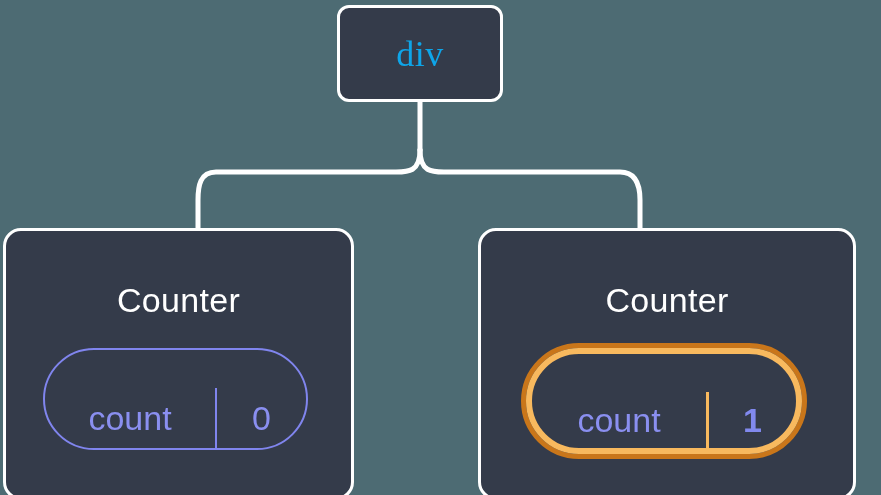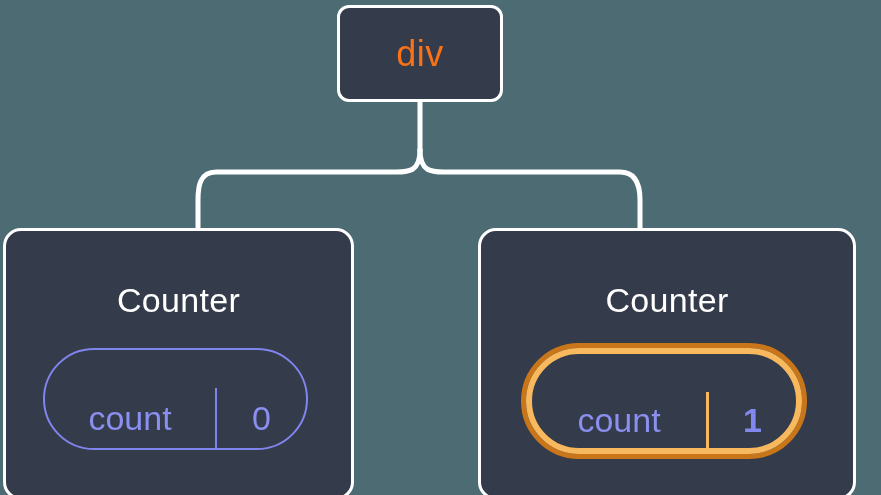--- a/index.html
+++ b/index.html
@@ -37,24 +37,25 @@
     left: 337px;
     top: 5px;
     width: 166px;
     height: 97px;
     border-radius: 12px;
     display: flex;
     align-items: center;
     justify-content: center;
   }
   #node-div .node-title {
-    color: #f97316;
+    color: #0ea5e9;
     font-size: 36px;
     letter-spacing: 0.5px;
     line-height: 1;
+    font-family: Liberation Serif, serif;
   }
   .counter-node {
     width: 351px;
     height: 272px;
     top: 228px;
     border-radius: 18px;
   }
   #node-counter-left  { left: 3px; }
   #node-counter-right { left: 478px; width: 378px; }
 

